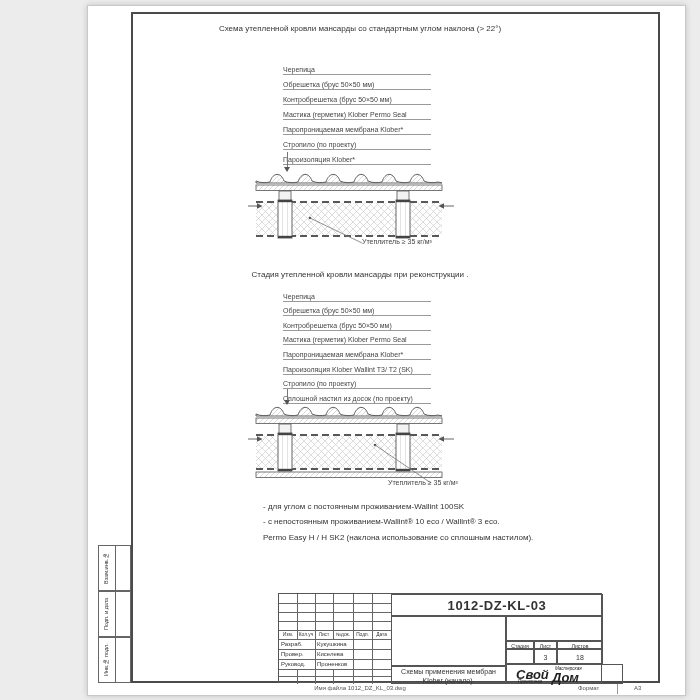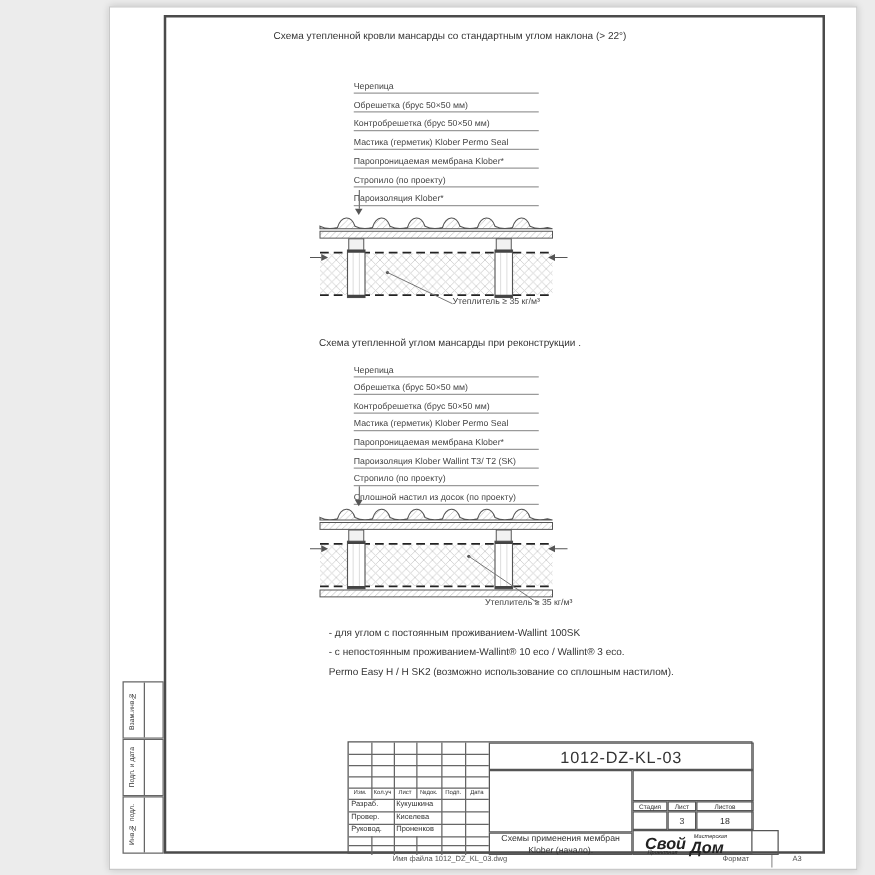--- a/index.html
+++ b/index.html
@@ -14,21 +14,21 @@
   .arr-down{width:0;height:0;border-left:3px solid transparent;border-right:3px solid transparent;border-top:5px solid #555;}
   .ins-label{font-size:7px;color:#444;white-space:nowrap;}
   .notes{left:263px;top:499px;width:330px;font-size:8px;color:#333;line-height:15.4px;}
   .hl{background:#666;height:1px;}
   .vl{background:#666;width:1px;}
   .tb-cell{border:1px solid #555;}
   .tb-tiny{font-size:4.8px;color:#333;text-align:center;line-height:9px;white-space:nowrap;overflow:hidden;}
   .tb-row-label{font-size:6px;color:#333;line-height:10px;white-space:nowrap;}
   .stage-hdr{font-size:5.2px;color:#333;text-align:center;line-height:8px;}
   .stage-val{font-size:7px;color:#333;text-align:center;line-height:15px;}
-  .doc-number{font-size:13px;color:#333;text-align:center;line-height:21px;letter-spacing:.6px;}
+  .doc-number{font-size:13px;color:#333;text-align:center;line-height:21px;letter-spacing:.6px;font-weight:bold;}
   .draw-title{font-size:7px;color:#333;text-align:center;line-height:8.5px;padding-top:1px;}
   .side-box{border:1px solid #666;background:#fff;}
   .side-box .txt{position:absolute;left:0;top:0;width:16px;height:100%;writing-mode:vertical-rl;transform:rotate(180deg);font-size:5.5px;color:#333;text-align:center;line-height:15px;white-space:nowrap;}
   .side-box .div{position:absolute;left:16px;top:0;width:1px;height:100%;background:#666;}
   .strip-txt{font-size:6px;color:#555;white-space:nowrap;}
   .logo-big{font-style:italic;font-weight:bold;font-size:13px;color:#222;position:absolute;}
   .logo-small{font-style:italic;font-size:4.5px;color:#222;position:absolute;white-space:nowrap;}
 </style>
 </head>
 <body>
@@ -89,21 +89,21 @@
   <g>
       <line x1="206" y1="40" x2="196" y2="40" stroke="#555" stroke-width="0.9"></line>
       <polygon points="196,37.2 196,42.8 190.5,40" fill="#555"></polygon>
     </g>
   <circle cx="62" cy="52" r="1.3" fill="#555"></circle>
   <line x1="62" y1="52" x2="114" y2="77" stroke="#777" stroke-width="0.8"></line>
 </svg>
 
 <div class="abs ins-label" style="left:362px;top:238px">Утеплитель ≥ 35 кг/м³</div>
 
-<div class="abs title-text" style="top:270px">Схема утепленной углом мансарды при реконструкции .</div>
+<div class="abs title-text" style="top:270px">Стадия утепленной кровли мансарды при реконструкции .</div>
 
 <div class="abs layer-list" style="top:287px">
   <div class="layer-item" style="height:12.6px">Черепица</div>
   <div class="layer-item" style="height:12.6px">Обрешетка (брус 50×50 мм)</div>
   <div class="layer-item" style="height:12.6px">Контробрешетка  (брус 50×50 мм)</div>
   <div class="layer-item" style="height:12.6px">Мастика (герметик) Klober  Permo Seal</div>
   <div class="layer-item" style="height:12.6px">Паропроницаемая мембрана Klober*</div>
   <div class="layer-item" style="height:12.6px">Пароизоляция Klober Wallint T3/ T2 (SK)</div>
   <div class="layer-item" style="height:12.6px">Стропило (по проекту)</div>
   <div class="layer-item" style="height:12.6px">Сплошной настил из досок (по проекту)</div>
@@ -153,21 +153,21 @@
     </g>
   <circle cx="127" cy="46" r="1.3" fill="#555"></circle>
   <line x1="127" y1="46" x2="183" y2="84" stroke="#777" stroke-width="0.8"></line>
 </svg>
 
 <div class="abs ins-label" style="left:388px;top:479px">Утеплитель ≥ 35 кг/м³</div>
 
 <div class="abs notes">
   <div>- для углом с постоянным проживанием-Wallint 100SK</div>
   <div>- с непостоянным проживанием-Wallint® 10 eco / Wallint® 3 eco.</div>
-  <div>Permo Easy H / H SK2 (возможно использование со сплошным настилом).</div>
+  <div>Permo Easy H / H SK2 (наклона использование со сплошным настилом).</div>
 </div>
 
 <div class="abs" style="left:278px;top:593px;width:324px;height:90px;border:1px solid #555">
 
   <div class="abs vl" style="left:36px;top:0;height:90px"></div>
   <div class="abs vl" style="left:74px;top:0;height:90px"></div>
   <div class="abs vl" style="left:93px;top:0;height:90px"></div>
   <div class="abs vl" style="left:18px;top:0;height:45px"></div>
   <div class="abs vl" style="left:18px;top:75px;height:15px"></div>
   <div class="abs vl" style="left:54px;top:0;height:45px"></div>

